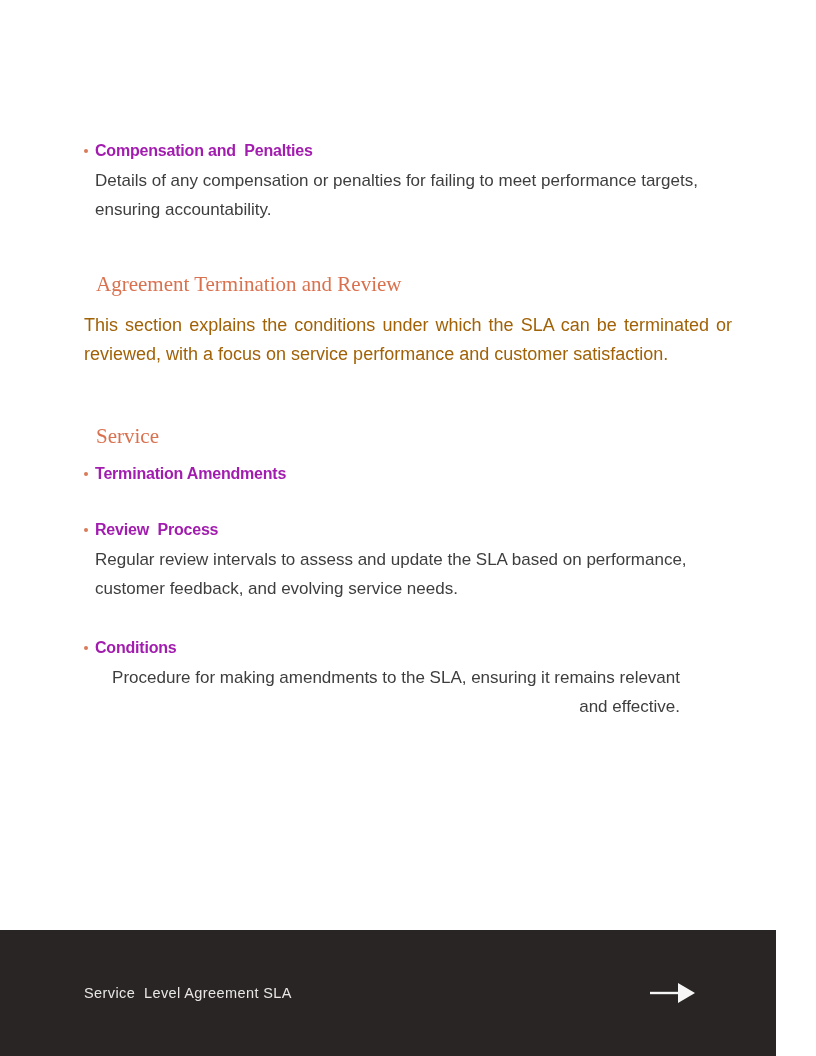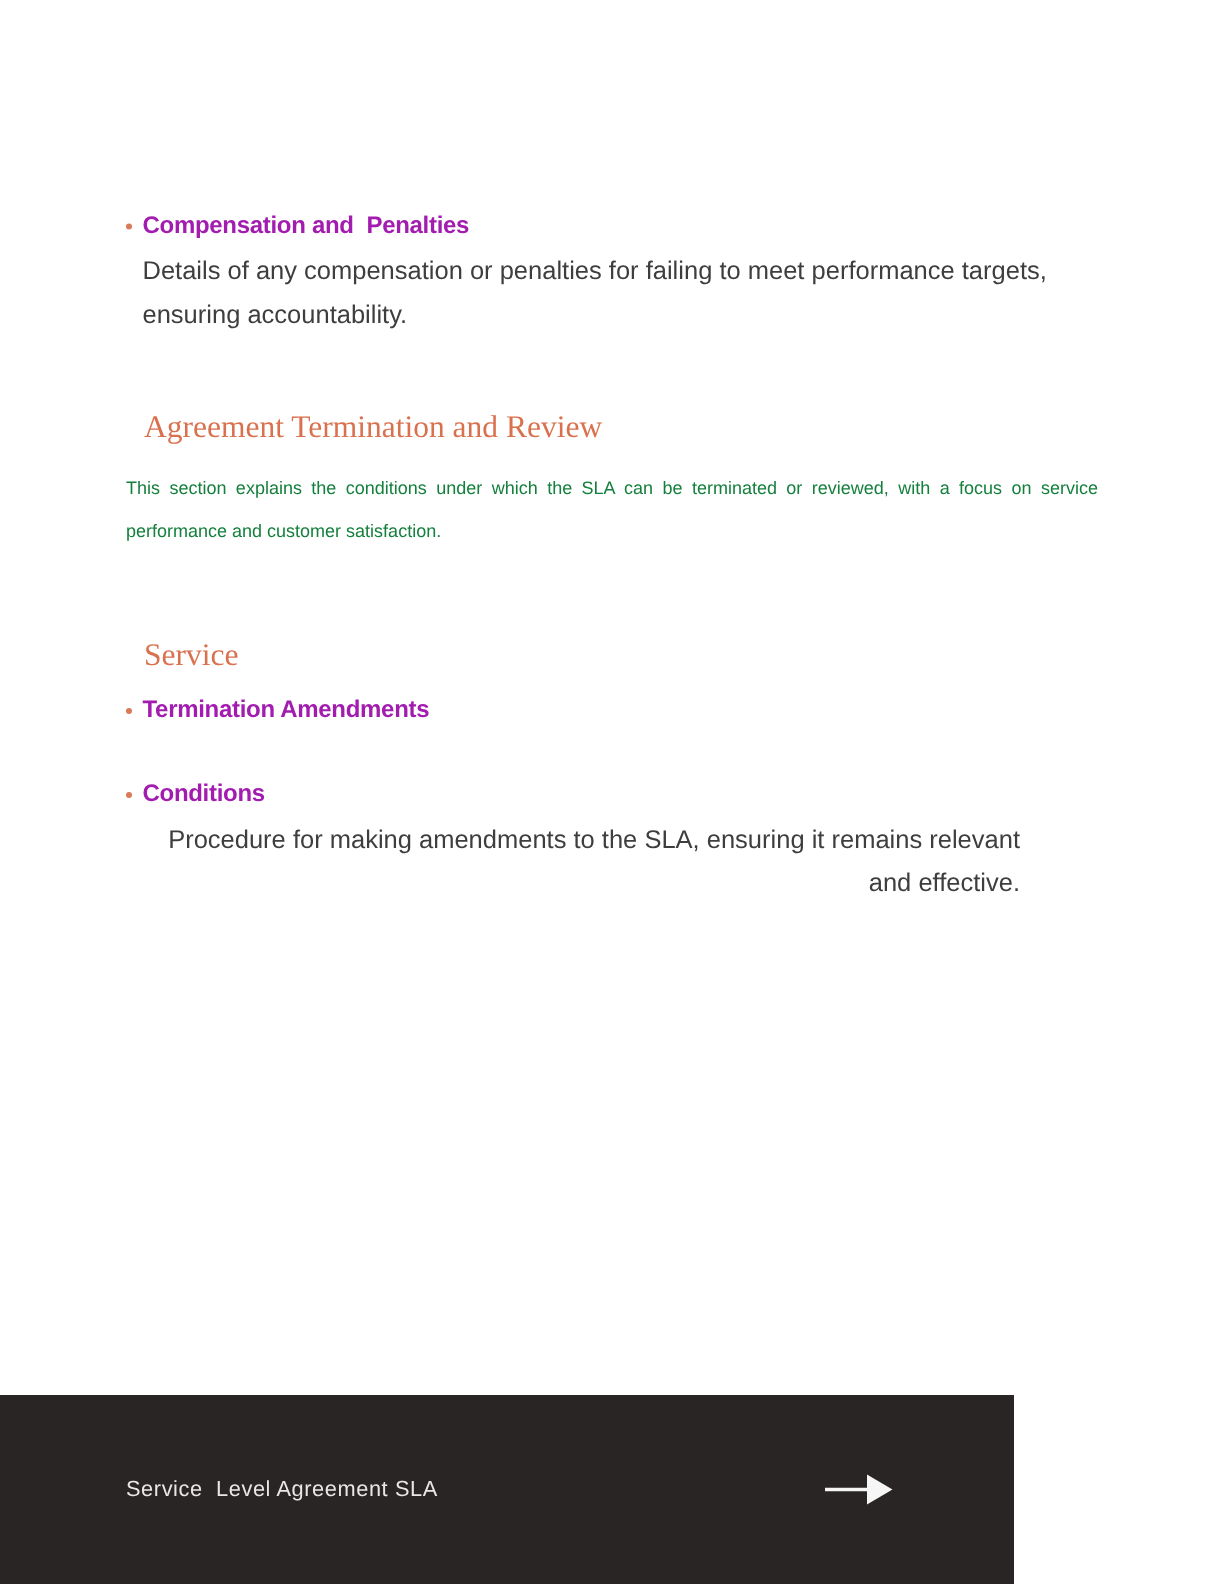--- a/index.html
+++ b/index.html
@@ -57,36 +57,36 @@
     font-family: "Liberation Serif", serif;
     font-weight: normal;
     font-size: 21px;
     line-height: 30px;
     color: #d9714e;
   }
   .heading-termination { margin-top: 45px; }
   .heading-content { margin-top: 52px; }
   .section-body {
     margin: 4px 0 0 0;
-    font-size: 12px;
-    color: #15803d;
+    font-size: 18px;
+    color: #a16207;
     line-height: 29px;
   }
   .justified {
     text-align: justify;
     max-width: 648px;
   }
   .item-first { margin-top: 8px; }
   .item-gap { margin-top: 34px; }
   
   .footer {
     position: absolute;
     left: 0;
     bottom: 0;
-    width: 676px;
+    width: 776px;
     height: 126px;
     background: #292525;
     display: flex;
     align-items: center;
     justify-content: space-between;
     padding: 0 80px 0 84px;
   }
   .footer-label {
     color: #e8e6e6;
     font-size: 14.5px;
@@ -113,20 +113,25 @@
     </section>
 
     <section>
       <h2 class="section-heading heading-content">Service</h2>
 
       <div class="bullet-item item-first">
         <span class="dot"></span>
         <h3 class="bullet-title">Termination Amendments</h3>
       </div>
 
+      <div class="bullet-item item-gap">
+        <span class="dot"></span>
+        <h3 class="bullet-title">Review  Process</h3>
+        <p class="bullet-desc">Regular review intervals to assess and update the SLA based on performance, customer feedback, and evolving service needs.</p>
+      </div>
 
       <div class="bullet-item item-gap">
         <span class="dot"></span>
         <h3 class="bullet-title">Conditions</h3>
         <p class="bullet-desc narrow">Procedure for making amendments to the SLA, ensuring it remains relevant and effective.</p>
       </div>
     </section>
 
   </main>
 

